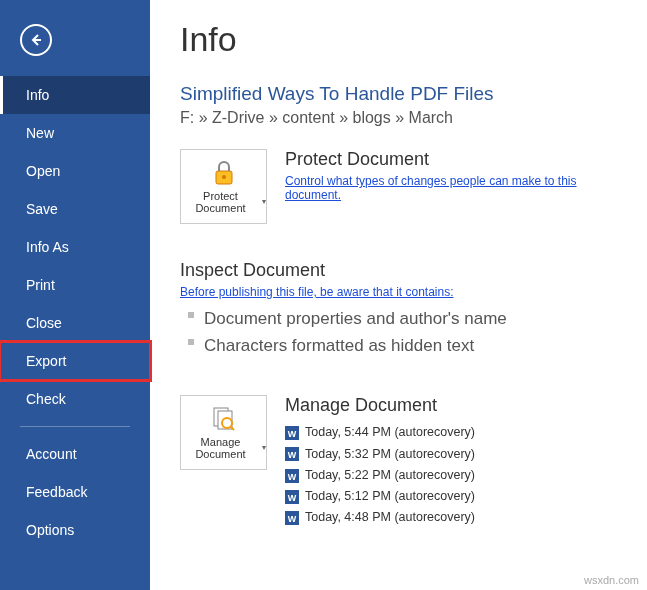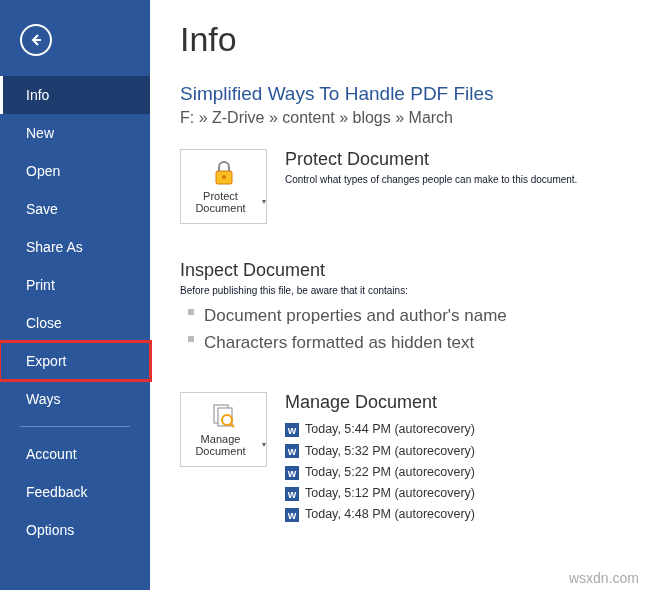--- a/index.html
+++ b/index.html
@@ -20,51 +20,51 @@
     .breadcrumb { font-size: 16px; color: #555; margin-bottom: 22px; }
     
     .section { display: flex; gap: 18px; margin-bottom: 36px; align-items: flex-start; }
     .tile { width: 87px; height: 75px; border: 1px solid #ccc; display: flex; flex-direction: column; align-items: center; justify-content: center; cursor: pointer; gap: 3px; position: relative; }
     .tile-icon { width: 28px; height: 28px; display: flex; align-items: center; justify-content: center; }
     .tile-label { font-size: 11px; color: #333; text-align: center; line-height: 1.1; display: flex; align-items: center; gap: 1px; }
     .tile-label::after { content: "▾"; font-size: 8px; color: #666; margin-left: 1px; }
     
     .section-body { flex: 1; }
     .section-title { font-size: 18px; font-weight: 400; color: #333; margin-bottom: 4px; }
-    .section-desc { font-size: 10px; color: #0f172a; }
+    .section-desc { font-size: 12px; color: #1d4ed8; text-decoration: underline; }
     
     .bullet-list { margin-top: 6px; list-style: none; }
     .bullet-list li { font-size: 17px; color: #555; padding-left: 24px; position: relative; line-height: 1.6; }
     .bullet-list li::before { content: ""; position: absolute; left: 8px; top: 7px; width: 6px; height: 6px; background: #bbb; }
     
     .doclist { margin-top: 6px; list-style: none; }
     .doclist li { font-size: 12.5px; color: #333; display: flex; align-items: center; gap: 6px; line-height: 1.7; cursor: pointer; }
     .word-icon { width: 14px; height: 14px; display: inline-flex; }
     
-    .watermark { position: absolute; bottom: 4px; right: 8px; font-size: 14px; color: #aaa; }
+    .watermark { position: absolute; bottom: 4px; right: 8px; font-size: 11px; color: #aaa; }
   </style>
 </head>
 <body>
 
 <div class="sidebar">
   <div class="back-btn">
     <svg viewBox="0 0 16 16" fill="none" stroke="#fff" stroke-width="2">
         <path d="M10 3 L5 8 L10 13"></path>
         <path d="M5 8 H13"></path>
       </svg>
   </div>
   <div class="sidebar-item selected"><span>Info</span></div>
   <div class="sidebar-item"><span>New</span></div>
   <div class="sidebar-item"><span>Open</span></div>
   <div class="sidebar-item"><span>Save</span></div>
-  <div class="sidebar-item"><span>Share As</span></div>
+  <div class="sidebar-item"><span>Info As</span></div>
   <div class="sidebar-item"><span>Print</span></div>
   <div class="sidebar-item"><span>Close</span></div>
   <div class="sidebar-item highlighted"><span>Export</span></div>
-  <div class="sidebar-item"><span>Ways</span></div>
+  <div class="sidebar-item"><span>Check</span></div>
   <hr class="sidebar-divider">
   <div class="sidebar-item"><span>Account</span></div>
   <div class="sidebar-item"><span>Feedback</span></div>
   <div class="sidebar-item"><span>Options</span></div>
 </div>
 
 <div class="main">
   <div class="page-title">Info</div>
   <div class="doc-title">Simplified Ways To Handle PDF Files</div>
   <div class="breadcrumb">F: » Z-Drive » content » blogs » March</div>

